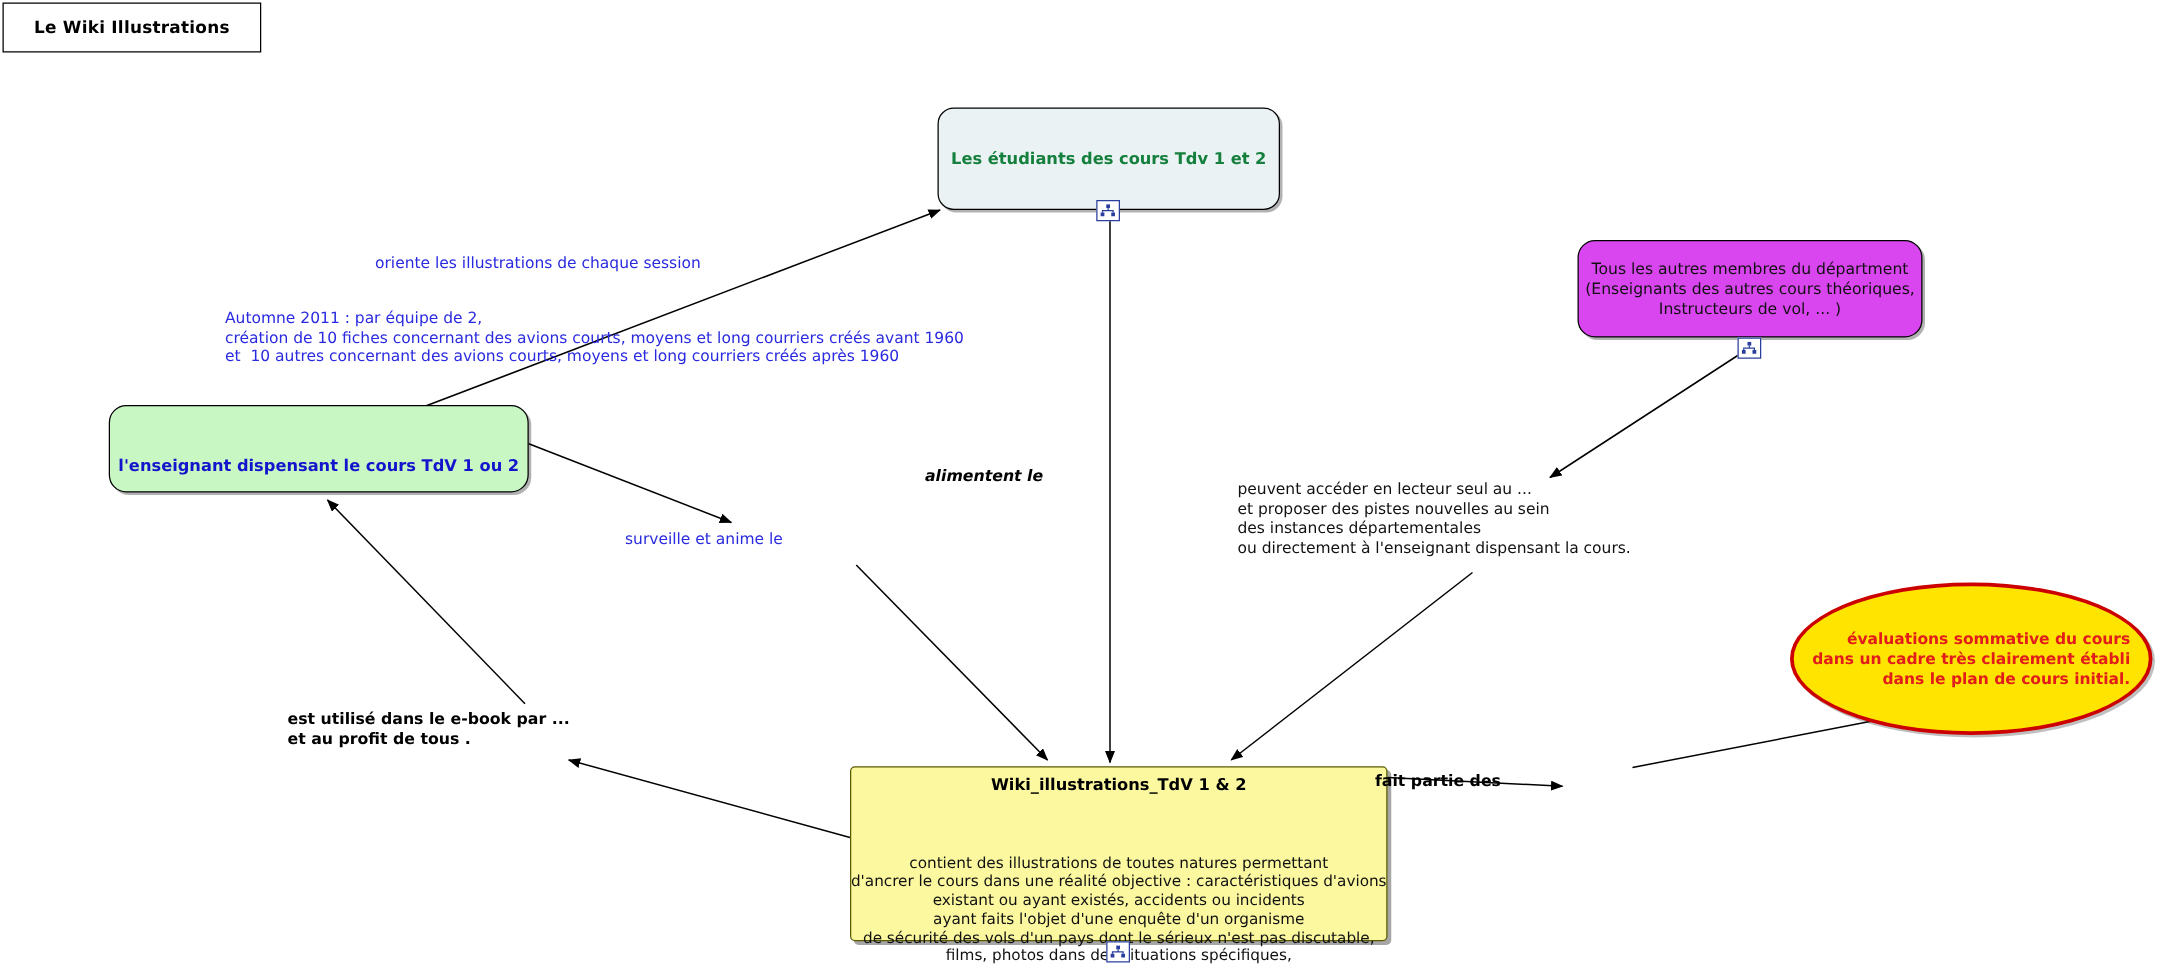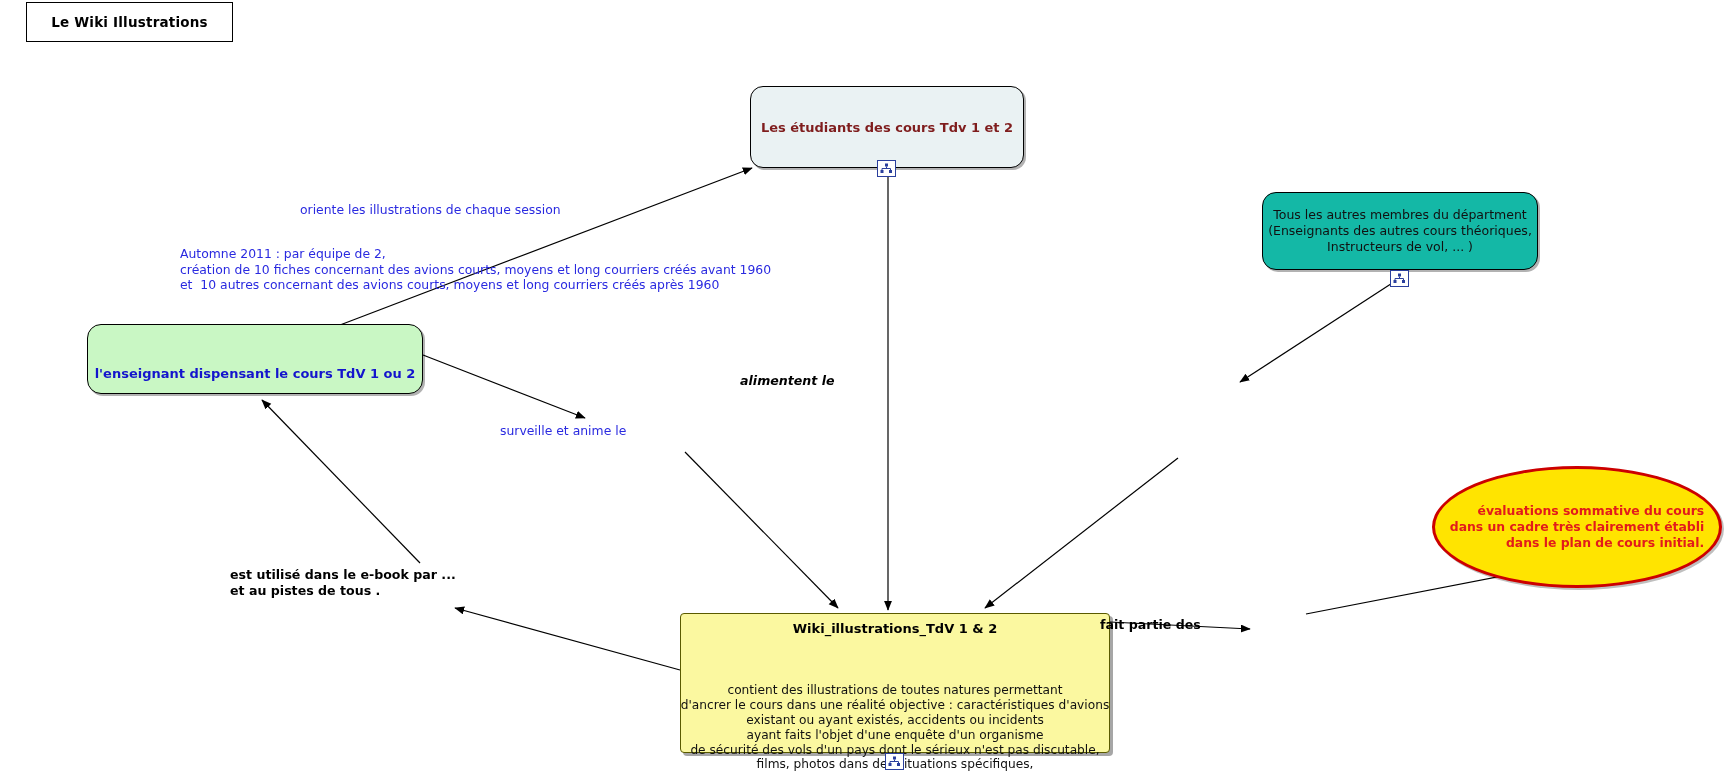--- a/index.html
+++ b/index.html
@@ -35,21 +35,20 @@
     height: 38px;
     border: 1px solid #000000;
     background: #ffffff;
     display: flex;
     align-items: center;
     justify-content: center;
     font-size: 13.5px;
     font-weight: bold;
     color: #000000;
     letter-spacing: 0.2px;
-    margin-left: 24px;
   }
 
   
   .node {
     position: absolute;
     box-sizing: border-box;
     border: 1.4px solid #000000;
     border-radius: 14px;
     display: flex;
     flex-direction: column;
@@ -63,21 +62,21 @@
     left: 750px;
     top: 86px;
     width: 274px;
     height: 82px;
     background: #eaf2f3;
     border-radius: 13px;
   }
   #node-students .node-title {
     font-size: 13px;
     font-weight: bold;
-    color: #7f1d1d;
+    color: #15803d;
   }
 
   #node-teacher {
     left: 87px;
     top: 324px;
     width: 336px;
     height: 70px;
     background: #c9f7c4;
   }
   #node-teacher .node-title {
@@ -85,21 +84,21 @@
     font-weight: bold;
     color: #1414cd;
     margin-top: 28px;
   }
 
   #node-members {
     left: 1262px;
     top: 192px;
     width: 276px;
     height: 78px;
-    background: #14b8a6;
+    background: #d946ef;
     align-items: flex-end;
   }
   #node-members .node-body {
     font-size: 12.5px;
     color: #111111;
     line-height: 1.28;
     font-weight: normal;
   }
 
   #node-wiki {
@@ -289,19 +288,23 @@
   <div class="edge-label blue" id="lbl-oriente">oriente les illustrations de chaque session</div>
 
   <div class="edge-label blue" id="lbl-automne">Automne 2011 : par équipe de 2,
 création de 10 fiches concernant des avions courts, moyens et long courriers créés avant 1960
 et  10 autres concernant des avions courts, moyens et long courriers créés après 1960</div>
 
   <div class="edge-label blue" id="lbl-surveille">surveille et anime le</div>
 
   <div class="edge-label black-bold" id="lbl-alimentent">alimentent le</div>
 
+  <div class="edge-label black" id="lbl-peuvent">peuvent accéder en lecteur seul au ...
+et proposer des pistes nouvelles au sein
+des instances départementales
+ou directement à l'enseignant dispensant la cours.</div>
 
   <div class="edge-label black-bold" id="lbl-utilise">est utilisé dans le e-book par ...
-et au pistes de tous .</div>
+et au profit de tous .</div>
 
   <div class="edge-label black-bold" id="lbl-faitpartie">fait partie des</div>
 
 </div>
 
 </body></html>

